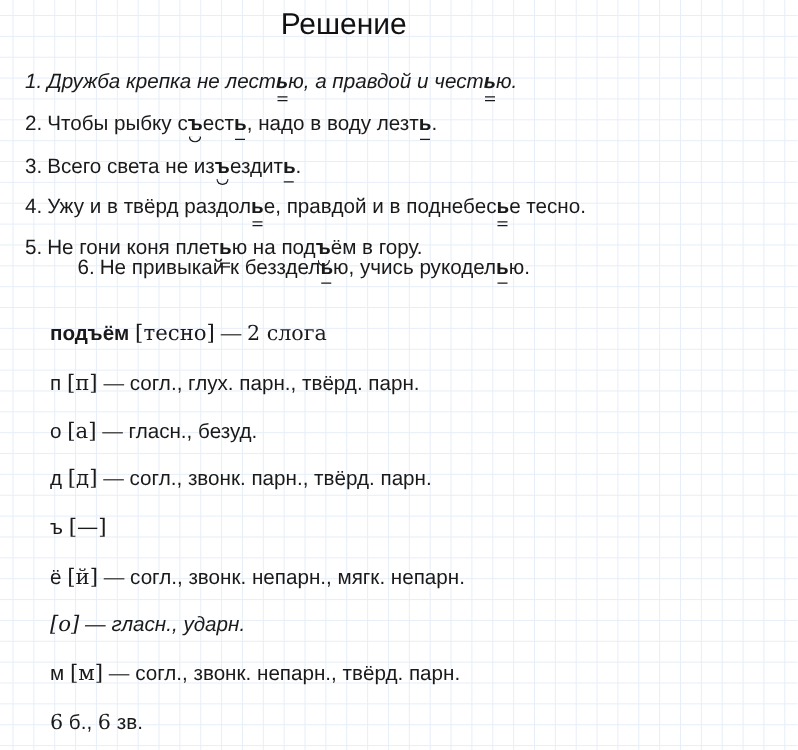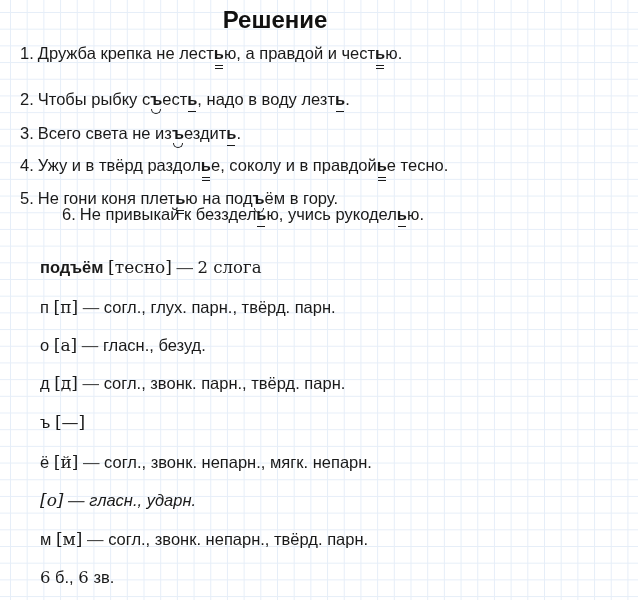--- a/index.html
+++ b/index.html
@@ -20,21 +20,21 @@
       color: #1a1a1a;
       position: relative;
     }
     .title {
       position: absolute;
       top: 6px;
       left: 0;
       width: 550px;
       text-align: center;
       font-size: 24px;
-      font-weight: bold;
+      font-weight: normal;
       color: #111;
     }
     .line {
       position: absolute;
       left: 20px;
       font-size: 16.5px;
       white-space: nowrap;
       color: #1a1a1a;
     }
     .num { margin-right: 4px; }
@@ -87,34 +87,34 @@
     .dash { color: #444; }
     .digits {
       font-family: "DejaVu Serif", serif;
     }
   </style>
 </head>
 <body>
 
 <div class="title">Решение</div>
 
-<div class="line" style="top:44px;">
+<div class="line" style="top:56px;font-style:italic;">
   <span class="num">1.</span><span>Дружба крепка не лест</span><span class="soft dbl">ь</span><span>ю, а правдой и чест</span><span class="soft dbl">ь</span><span>ю.</span>
 </div>
 
 <div class="line" style="top:90px;">
   <span class="num">2.</span><span>Чтобы рыбку с</span><span class="soft arc">ъ</span><span>ест</span><span class="soft sgl">ь</span><span>, надо в воду лез</span><span>т</span><span class="soft sgl">ь</span><span>.</span>
 </div>
 
 <div class="line" style="top:124px;">
   <span class="num">3.</span><span>Всего света не из</span><span class="soft arc">ъ</span><span>ездит</span><span class="soft sgl">ь</span><span>.</span>
 </div>
 
 <div class="line" style="top:156px;">
-  <span class="num">4.</span><span>Ужу и в твёрд раздол</span><span class="soft dbl">ь</span><span>е, соколу и в правдой</span><span class="soft dbl">ь</span><span>е тесно.</span>
+  <span class="num">4.</span><span>Ужу и в твёрд раздол</span><span class="soft dbl">ь</span><span>е, правдой и в поднебес</span><span class="soft dbl">ь</span><span>е тесно.</span>
 </div>
 
 <div class="line" style="top:189px;">
   <span class="num">5.</span><span>Не гони коня плет</span><span class="soft dbl">ь</span><span>ю на под</span><span class="soft arc">ъ</span><span>ём в гору.</span>
 </div>
 
 <div class="line" style="top:205px;margin-left:42px;">
   <span class="num">6.</span><span>Не привыкай к безздел</span><span class="soft sgl">ь</span><span>ю, учись рукодел</span><span class="soft sgl">ь</span><span>ю.</span>
 </div>
 

